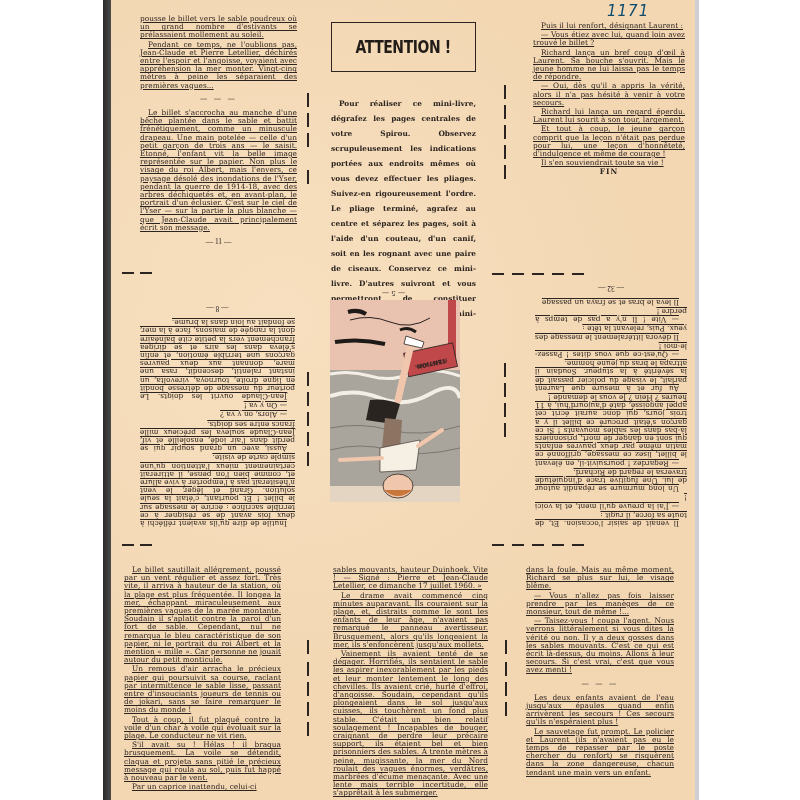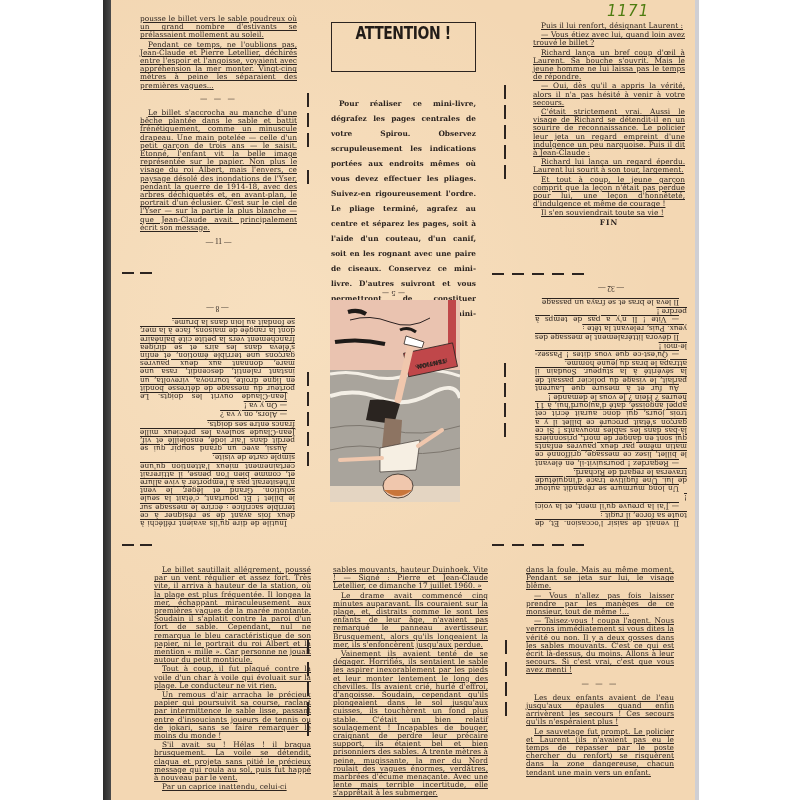--- a/index.html
+++ b/index.html
@@ -15,38 +15,38 @@
   }
   .binding {
     position: absolute; left: 103px; top: 0; width: 8px; height: 800px;
     background: linear-gradient(to right, #2a2a2a, #4a4a4a);
   }
   .shadow-right {
     position: absolute; left: 695px; top: 0; width: 4px; height: 800px;
     background: #cfcfd4;
   }
   .handnote {
-    position: absolute; left: 607px; top: 2px; font-size: 15px; color: #4d7c0f;
+    position: absolute; left: 607px; top: 2px; font-size: 15px; color: #0c4a6e;
     font-style: italic; letter-spacing: 1px;
     font-family: "DejaVu Sans", sans-serif;
   }
   .col {
     position: absolute; font-size: 7.4px; line-height: 8.2px; color: #2c2420;
     text-align: justify;
   }
   .col p { margin: 0 0 1px 0; text-indent: 8px; text-decoration: underline; }
   .col p.noind { text-indent: 0; }
   .col .sep { text-align: center; margin: 5px 0 6px 0; letter-spacing: 2px; }
   .col .pg { text-align: center; margin-top: 6px; font-family: Liberation Serif, serif; }
   .col .fin { text-align: center; font-weight: bold; letter-spacing: 1px; }
   .flip { transform: rotate(180deg); }
 
   .attention-box {
     position: absolute; left: 331px; top: 22px; width: 143px; height: 48px;
-    border: 1.5px solid #2c2420; display: flex; justify-content: center;
+    border: 1.5px solid #2c2420; display: flex; align-items: center; justify-content: center;
   }
   .attention-title {
     font-family: "DejaVu Sans", sans-serif; font-weight: bold; font-size: 17px; color: #221c18;
     letter-spacing: -0.5px; transform: scaleX(0.82);
   }
   .attention-text {
     position: absolute; left: 331px; top: 96px; width: 145px;
     font-size: 7.4px; line-height: 15px; font-weight: bold; color: #2c2420; text-align: justify;
   }
   .attention-text p { margin: 0; text-indent: 8px; }
@@ -81,21 +81,20 @@
 </div>
 <div class="attention-text">
   <p>Pour réaliser ce mini-livre, dégrafez les pages centrales de votre Spirou. Observez scrupuleusement les indications portées aux endroits mêmes où vous devez effectuer les pliages. Suivez-en rigoureusement l'ordre. Le pliage terminé, agrafez au centre et séparez les pages, soit à l'aide d'un couteau, d'un canif, soit en les rognant avec une paire de ciseaux. Conservez ce mini-livre. D'autres suivront et vous permettront de constituer rapidement une splendide mini-bibliothèque.</p>
 </div>
 
 <div class="col" style="left:533px; top:22px; width:152px;">
   <p>Puis il lui renfort, désignant Laurent :</p>
   <p>— Vous étiez avec lui, quand loin avez trouvé le billet ?</p>
   <p>Richard lança un bref coup d'œil à Laurent. Sa bouche s'ouvrit. Mais le jeune homme ne lui laissa pas le temps de répondre.</p>
   <p>— Oui, dès qu'il a appris la vérité, alors il n'a pas hésité à venir à votre secours.</p>
-  <p>C'était strictement vrai. Aussi le visage de Richard se détendit-il en un sourire de reconnaissance. Le policier leur jeta un regard empreint d'une indulgence un peu narquoise. Puis il dit à Jean-Claude :</p>
   <p>Richard lui lança un regard éperdu. Laurent lui sourit à son tour, largement.</p>
   <p>Et tout à coup, le jeune garçon comprit que la leçon n'était pas perdue pour lui, une leçon d'honnêteté, d'indulgence et même de courage !</p>
   <p>Il s'en souviendrait toute sa vie !</p>
   <div class="fin">FIN</div>
 </div>
 
 <div class="cutline" style="left:122px; top:272px; width:12px;"></div>
 <div class="cutline" style="left:140px; top:272px; width:12px;"></div>
 <div class="cutline" style="left:492px; top:273px; width:12px;"></div>
 <div class="cutline" style="left:512px; top:273px; width:12px;"></div>
@@ -185,34 +184,34 @@
   <p>Un long murmure se répandit autour de lui. Une fugitive trace d'inquiétude traversa le regard de Richard.</p>
   <p>— Regardez ! poursuivit-il, en élevant le billet, lisez ce message, griffonné ce matin même par deux pauvres enfants qui sont en danger de mort, prisonniers là-bas dans les sables mouvants ! Si ce garçon s'était procuré ce billet il y a trois jours, qui donc aurait écrit cet appel angoissé, daté d'aujourd'hui, à 11 heures ? Hein ? Je vous le demande !</p>
   <p>Au fur et à mesure que Laurent parlait, le visage du policier passait de la sévérité à la stupeur. Soudain il attrapa le bras du jeune homme.</p>
   <p>— Qu'est-ce que vous dites ! Passez-le-moi !</p>
   <p>Il dévora littéralement le message des yeux. Puis, relevant la tête :</p>
   <p>— Vite ! Il n'y a pas de temps à perdre !</p>
   <p>Il leva le bras et se fraya un passage</p>
   <div class="pg">— 32 —</div>
 </div>
 
-<div class="col" style="left:154px; top:566px; width:157px;">
+<div class="col" style="left:124px; top:566px; width:157px;">
   <p>Le billet sautillait allégrement, poussé par un vent régulier et assez fort. Très vite, il arriva à hauteur de la station, où la plage est plus fréquentée. Il longea la mer, échappant miraculeusement aux premières vagues de la marée montante. Soudain il s'aplatit contre la paroi d'un fort de sable. Cependant, nul ne remarqua le bleu caractéristique de son papier, ni le portrait du roi Albert et la mention « mille ». Car personne ne jouait autour du petit monticule.</p>
+  <p>Un remous d'air arracha le précieux papier qui poursuivit sa course, raclant par intermittence le sable lisse, passant entre d'insouciants joueurs de tennis ou de jokari, sans se faire remarquer le moins du monde !</p>
   <p>Tout à coup, il fut plaqué contre la voile d'un char à voile qui évoluait sur la plage. Le conducteur ne vit rien.</p>
-  <p>Un remous d'air arracha le précieux papier qui poursuivit sa course, raclant par intermittence le sable lisse, passant entre d'insouciants joueurs de tennis ou de jokari, sans se faire remarquer le moins du monde !</p>
   <p>S'il avait su ! Hélas ! il braqua brusquement. La voile se détendit, claqua et projeta sans pitié le précieux message qui roula au sol, puis fut happé à nouveau par le vent.</p>
   <p>Par un caprice inattendu, celui-ci</p>
 </div>
 
 <div class="col" style="left:333px; top:566px; width:155px;">
   <p class="noind">sables mouvants, hauteur Duinhoek. Vite ! — Signé : Pierre et Jean-Claude Letellier, ce dimanche 17 juillet 1960. »</p>
-  <p>Le drame avait commencé cinq minutes auparavant. Ils couraient sur la plage, et, distraits comme le sont les enfants de leur âge, n'avaient pas remarqué le panneau avertisseur. Brusquement, alors qu'ils longeaient la mer, ils s'enfoncèrent jusqu'aux perdue.</p>
+  <p>Le drame avait commencé cinq minutes auparavant. Ils couraient sur la plage, et, distraits comme le sont les enfants de leur âge, n'avaient pas remarqué le panneau avertisseur. Brusquement, alors qu'ils longeaient la mer, ils s'enfoncèrent jusqu'aux mollets.</p>
   <p>Vainement ils avaient tenté de se dégager. Horrifiés, ils sentaient le sable les aspirer inexorablement par les pieds et leur monter lentement le long des chevilles. Ils avaient crié, hurlé d'effroi, d'angoisse. Soudain, cependant qu'ils plongeaient dans le sol jusqu'aux cuisses, ils touchèrent un fond plus stable. C'était un bien relatif soulagement ! Incapables de bouger, craignant de perdre leur précaire support, ils étaient bel et bien prisonniers des sables. A trente mètres à peine, mugissante, la mer du Nord roulait des vagues énormes, verdâtres, marbrées d'écume menaçante. Avec une lente mais terrible incertitude, elle s'apprêtait à les submerger.</p>
 </div>
 
 <div class="col" style="left:526px; top:566px; width:148px;">
-  <p class="noind">dans la foule. Mais au même moment, Pendant se jeta sur lui, le visage blême.</p>
+  <p class="noind">dans la foule. Mais au même moment, Richard se plus sur lui, le visage blême.</p>
   <p>— Vous n'allez pas fois laisser prendre par les manèges de ce monsieur, tout de même !...</p>
-  <p>— Taisez-vous ! coupa l'agent. Nous verrons immédiatement si vous dites la vérité ou non. Il y a deux gosses dans les sables mouvants. C'est ce qui est écrit là-dessus, du moins. Allons à leur secours. Si c'est vrai, c'est que vous avez menti !</p>
+  <p>— Taisez-vous ! coupa l'agent. Nous verrons littéralement si vous dites la vérité ou non. Il y a deux gosses dans les sables mouvants. C'est ce qui est écrit là-dessus, du moins. Allons à leur secours. Si c'est vrai, c'est que vous avez menti !</p>
   <div class="sep">— — —</div>
   <p>Les deux enfants avaient de l'eau jusqu'aux épaules quand enfin arrivèrent les secours ! Ces secours qu'ils n'espéraient plus !</p>
   <p>Le sauvetage fut prompt. Le policier et Laurent (ils n'avaient pas eu le temps de repasser par le poste chercher du renfort) se risquèrent dans la zone dangereuse, chacun tendant une main vers un enfant.</p>
 </div>
 
 </body></html>

